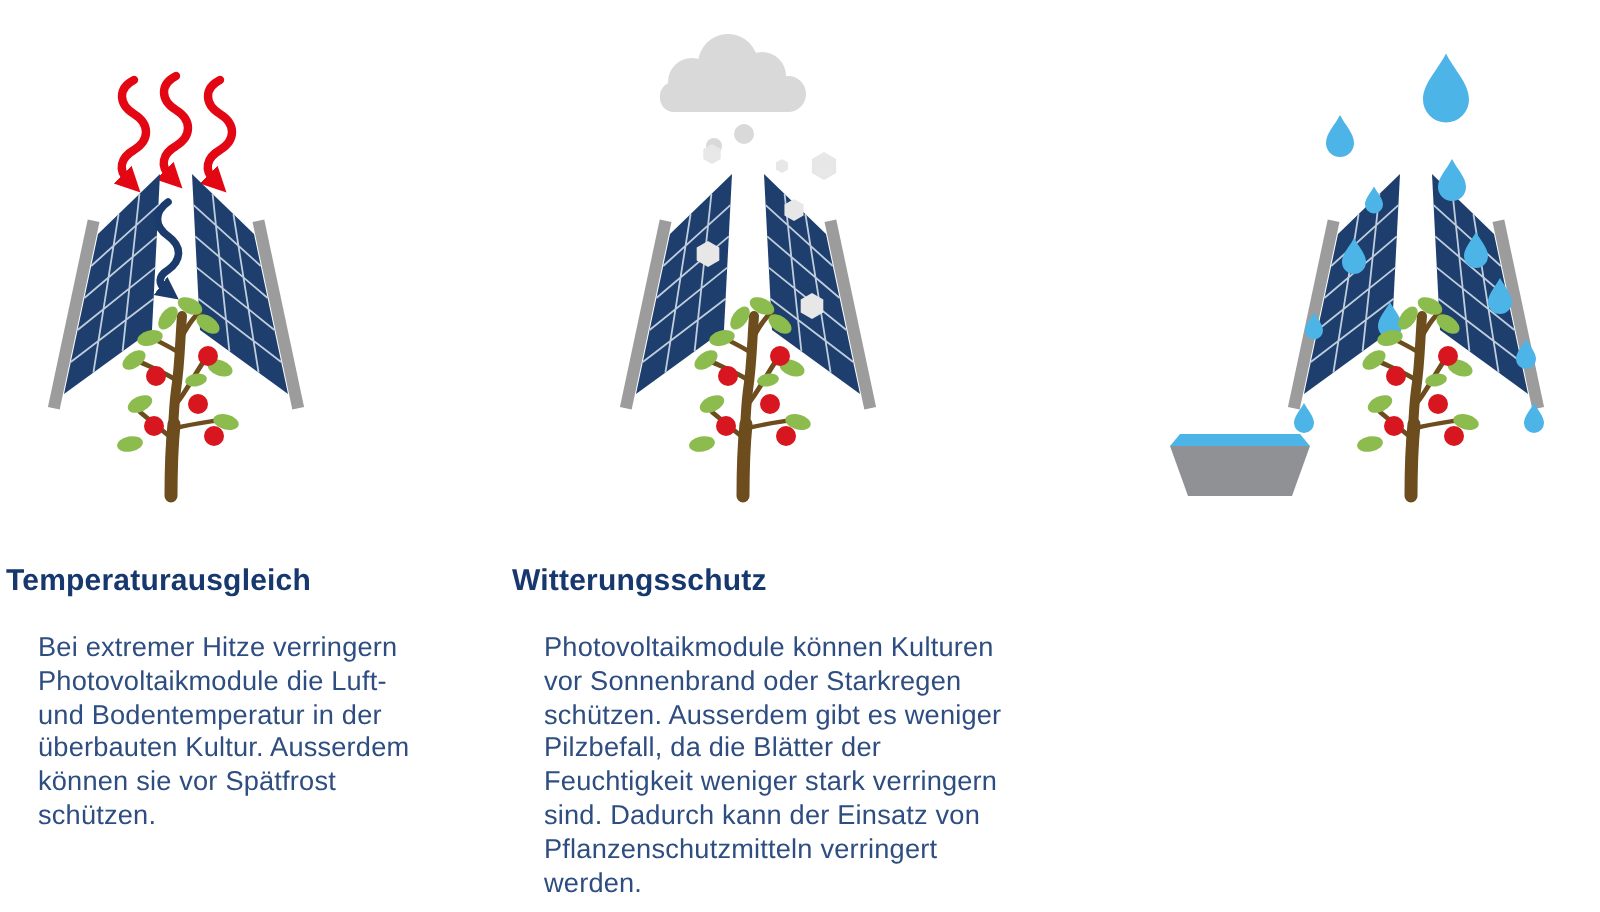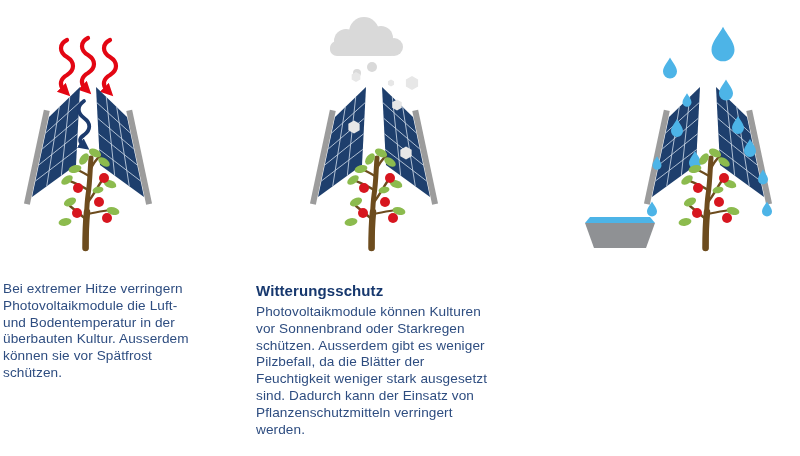--- a/index.html
+++ b/index.html
@@ -14,21 +14,21 @@
   .textblock{position:absolute;top:281px;}
   #text-temp{left:3px;width:250px;}
   #text-weather{left:256px;width:272px;}
   #text-water{left:586px;width:215px;}
   .heading{
     font-size:15px;font-weight:bold;color:var(--heading-text,#17386e);
     margin:0 0 4px 0;line-height:19px;letter-spacing:.1px;
   }
   .body{
     font-size:13.6px;color:var(--body-text,#2e4d80);line-height:16.8px;
-    margin:0;white-space:pre-line;letter-spacing:.1px;
+    margin:16px;white-space:pre-line;letter-spacing:.1px;
   }
   
   .rail{stroke:var(--rail-gray,#9c9c9c);stroke-width:6;fill:none;}
   .panel{fill:var(--panel-navy,#1e3f6d);}
   .grid{stroke:var(--panel-grid,#c8d5e4);stroke-width:.9;fill:none;opacity:.95;}
   .heatwave{stroke:var(--heat-red,#e30613);stroke-width:4.2;fill:none;stroke-linecap:round;}
   .flowarrow{stroke:var(--flow-blue,#1c3b6d);stroke-width:3.8;fill:none;stroke-linecap:round;}
   .cloud{fill:var(--cloud-gray,#d9d9d9);}
   .hail{fill:var(--hail-gray,#e7e7e7);}
   .drop{fill:var(--water-blue,#4db4e7);}
@@ -149,35 +149,36 @@
       <use href="#sym-drop" class="drop" transform="translate(59,199) scale(5)"></use>
     </g>
     <g>
       <polygon class="basinwater" points="-118,207 -58,207 -53,213 -123,213"></polygon>
       <polygon class="basin" points="-123,213 -53,213 -62,238 -114,238"></polygon>
     </g>
     <use href="#sym-tree"></use>
   </svg>
 
   <div id="text-temp" class="textblock">
+    <h3 class="heading">Temperaturausgleich</h3>
     <p class="body">Bei extremer Hitze verringern
 Photovoltaikmodule die Luft-
 und Bodentemperatur in der
 überbauten Kultur. Ausserdem
 können sie vor Spätfrost
 schützen.</p>
   </div>
 
   <div id="text-weather" class="textblock">
     <h3 class="heading">Witterungsschutz</h3>
     <p class="body">Photovoltaikmodule können Kulturen
 vor Sonnenbrand oder Starkregen
 schützen. Ausserdem gibt es weniger
 Pilzbefall, da die Blätter der
-Feuchtigkeit weniger stark ausgesetzt
+Feuchtigkeit weniger stark verringern
 sind. Dadurch kann der Einsatz von
 Pflanzenschutzmitteln verringert
 werden.</p>
   </div>
 
   <div id="text-water" class="textblock">
   </div>
 
 </div>
 

